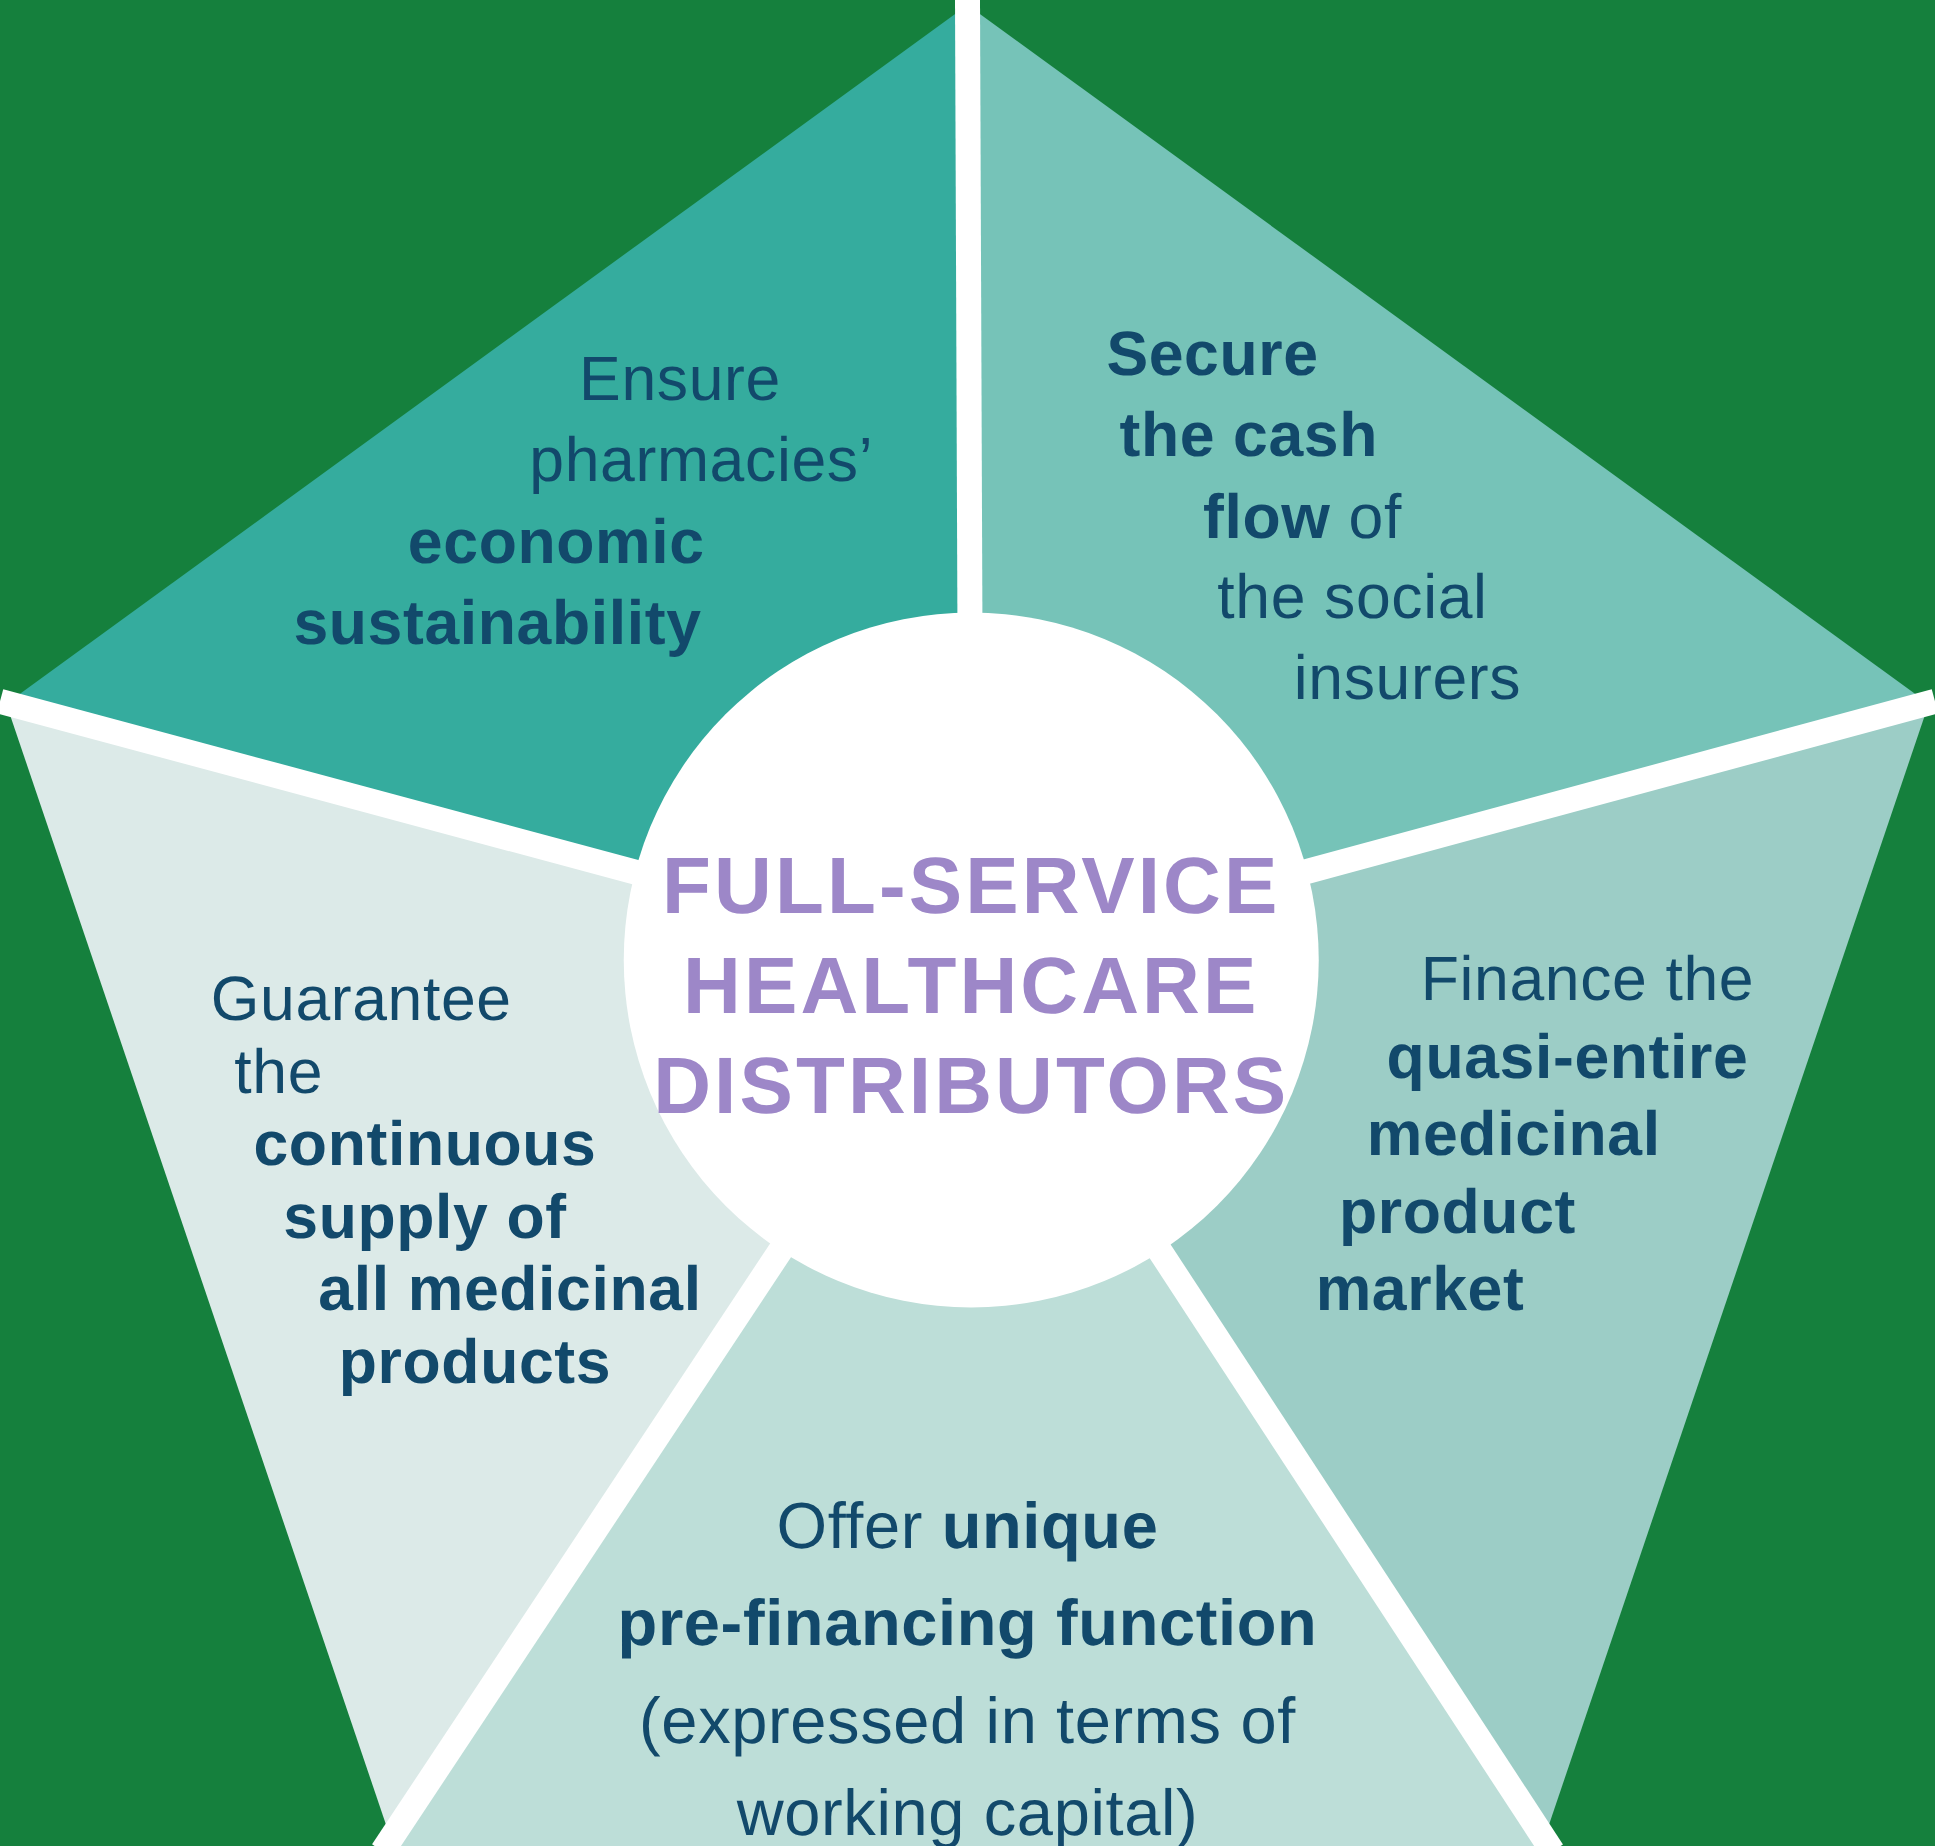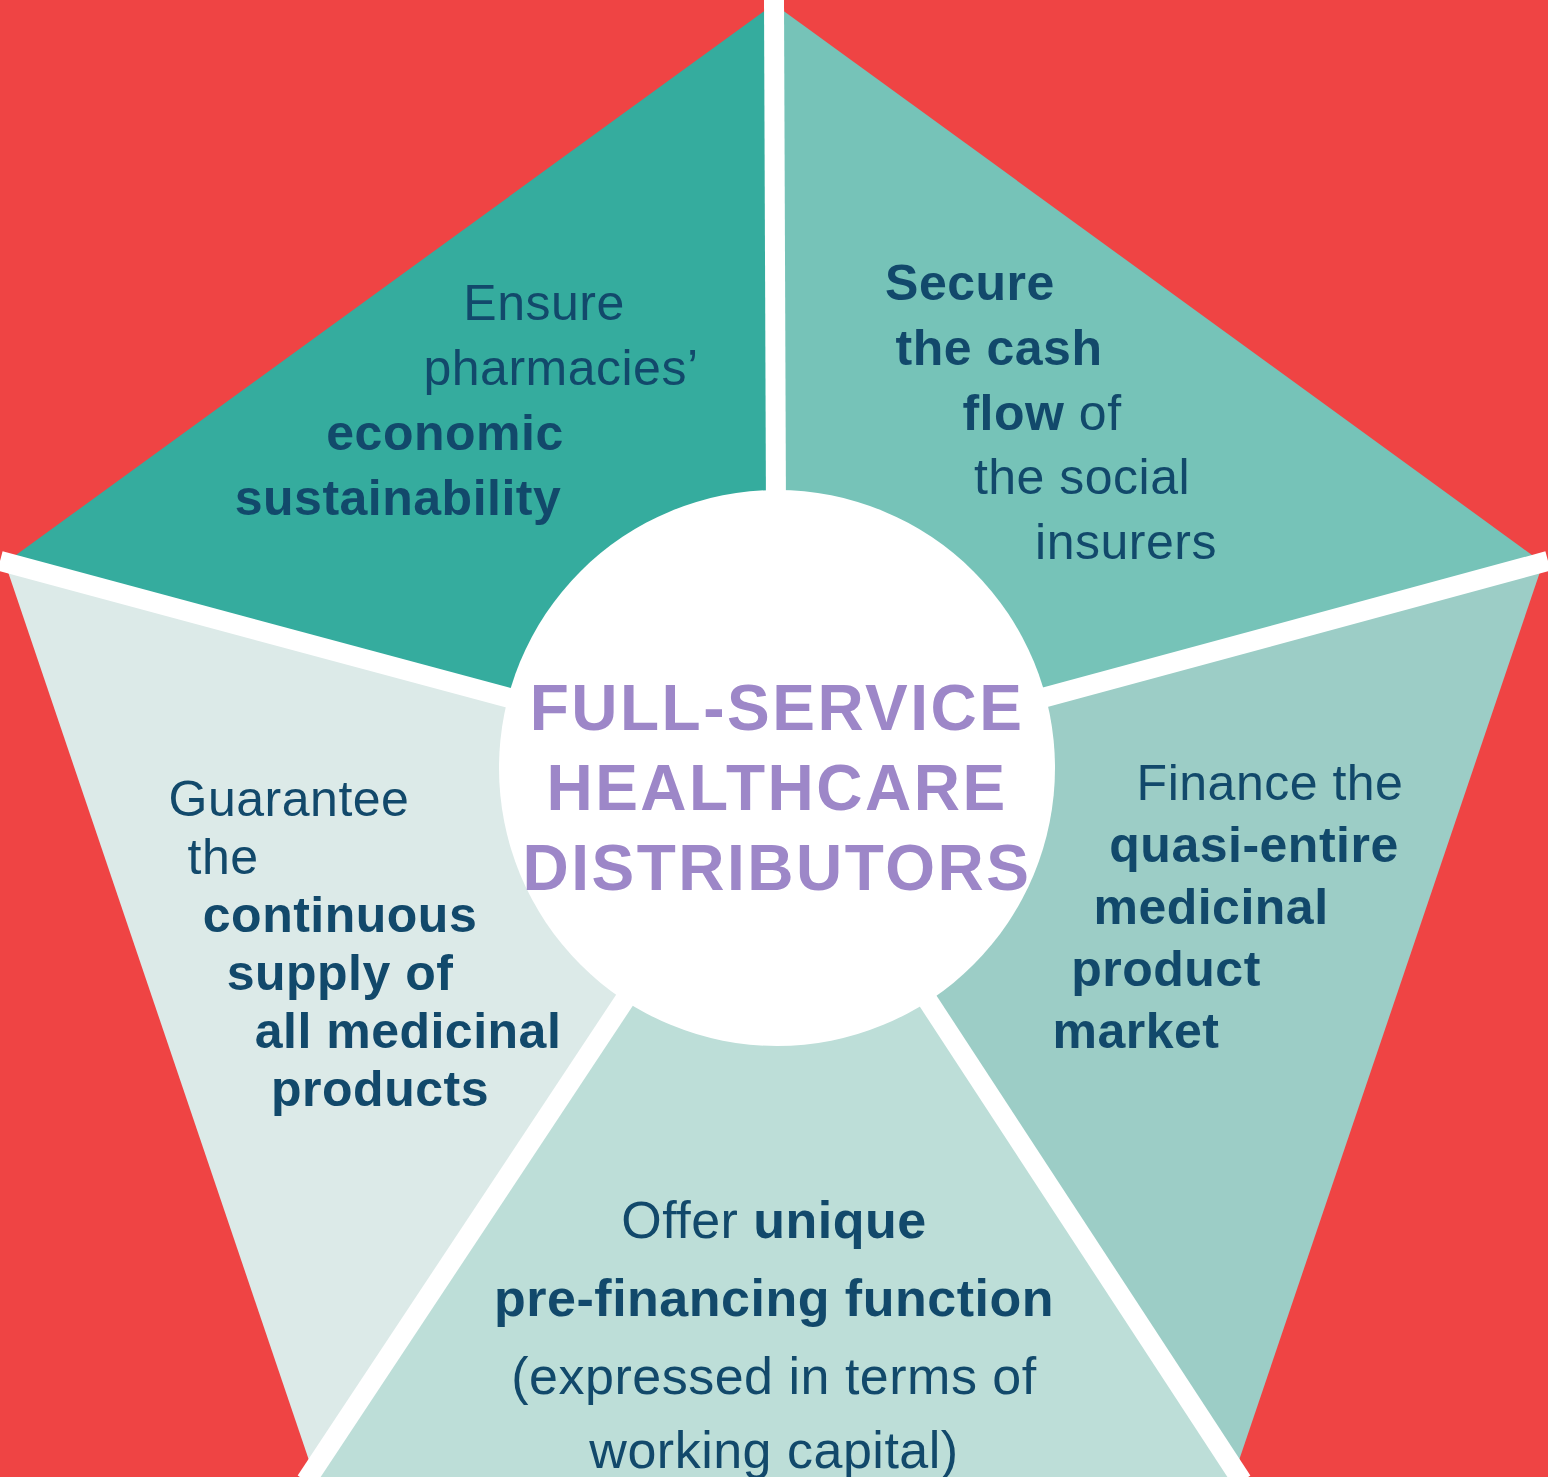--- a/index.html
+++ b/index.html
@@ -4,21 +4,21 @@
 <style>
   html, body {
     margin: 0;
     padding: 0;
     background: #ffffff;
   }
   .stage {
     position: relative;
     width: 1548px;
     height: 1477px;
-    background: #ef4444;
+    background: #15803d;
     overflow: hidden;
     font-family: "Liberation Sans", sans-serif;
   }
   svg { display: block; }
 
   .seg-label {
     font-family: "Liberation Sans", sans-serif;
     font-size: 50px;
     letter-spacing: 0.5px;
   }

